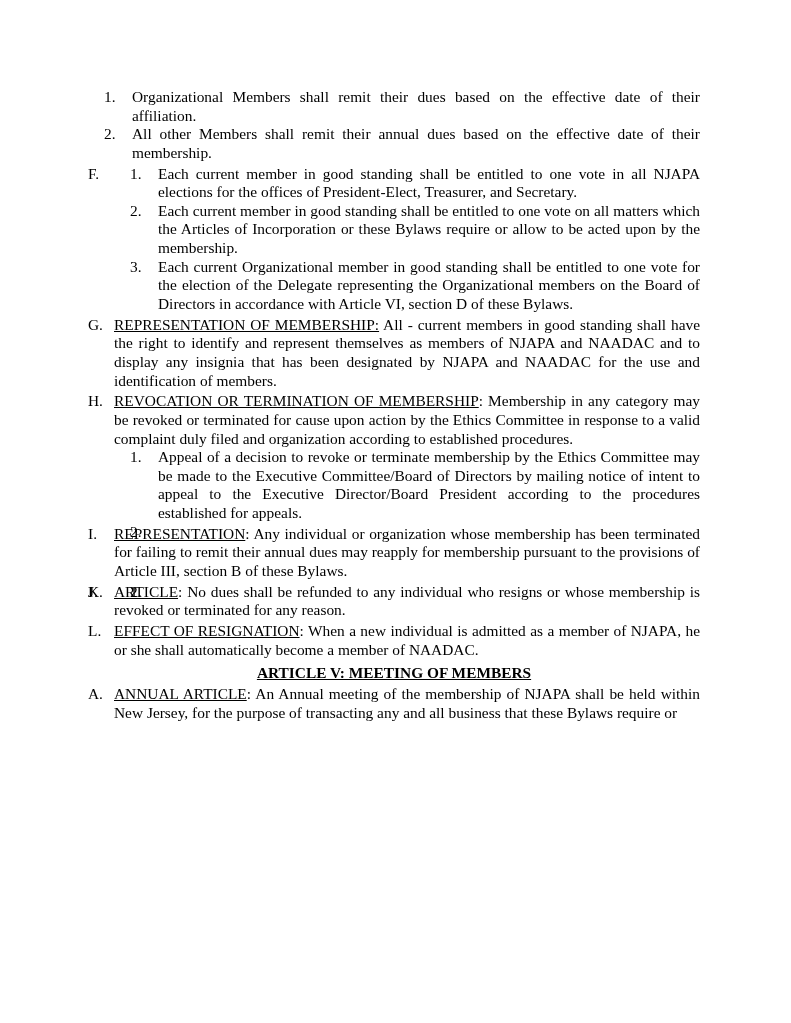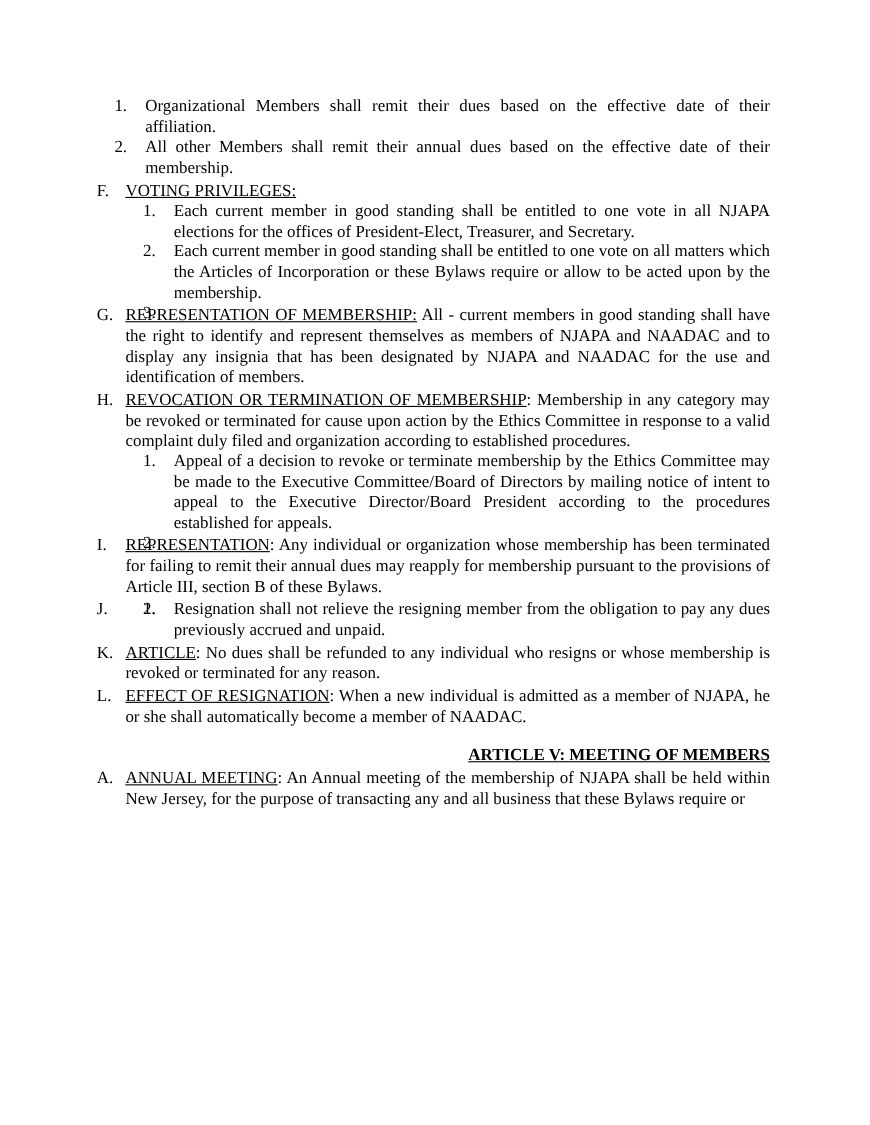--- a/index.html
+++ b/index.html
@@ -67,25 +67,25 @@
     top: 0;
     width: 20px;
     text-align: left;
   }
   .letterlist > li.alpha > .para {
     text-align: justify;
   }
 
   .u { text-decoration: underline; }
   .article-head {
-    margin-top: 17px;
+    margin-top: 5px;
     margin-bottom: 2px;
     font-weight: bold;
     text-decoration: underline;
-    text-align: right;
+    text-align: center;
   }
   .nested {
     margin-top: 0;
   }
 </style>
 </head>
 <body>
 
 <div class="page">
   <div class="content">
@@ -98,34 +98,32 @@
       <li>
         <span class="marker">2.</span>
         <span>All other Members shall remit their annual dues based on the effective date of their membership.</span>
       </li>
     </ol>
 
     <ol class="letterlist">
 
       <li class="alpha">
         <span class="marker">F.</span>
-        <div class="para">
-          <span class="u">VOTING PRIVILEGES:</span><span></span>
-        </div>
         <ol class="numlist nested">
           <li>
             <span class="marker">1.</span>
             <span>Each current member in good standing shall be entitled to one vote in all NJAPA elections for the offices of President-Elect, Treasurer, and Secretary.</span>
           </li>
           <li>
             <span class="marker">2.</span>
             <span>Each current member in good standing shall be entitled to one vote on all matters which the Articles of Incorporation or these Bylaws require or allow to be acted upon by the membership.</span>
           </li>
           <li>
             <span class="marker">3.</span>
+            <span>Each current Organizational member in good standing shall be entitled to one vote for the election of the Delegate representing the Organizational members on the Board of Directors in accordance with Article VI, section D of these Bylaws.</span>
           </li>
         </ol>
       </li>
 
       <li class="alpha">
         <span class="marker">G.</span>
         <div class="para">
           <span class="u">REPRESENTATION OF MEMBERSHIP:</span><span> All - current members in good standing shall have the right to identify and represent themselves as members of NJAPA and NAADAC and to display any insignia that has been designated by NJAPA and NAADAC for the use and identification of members.</span>
         </div>
       </li>
@@ -154,21 +152,20 @@
       </li>
 
       <li class="alpha">
         <span class="marker">J.</span>
         <ol class="numlist nested">
           <li>
             <span class="marker">1.</span>
           </li>
           <li>
             <span class="marker">2.</span>
-            <span>Resignation shall not relieve the resigning member from the obligation to pay any dues previously accrued and unpaid.</span>
           </li>
         </ol>
       </li>
 
       <li class="alpha">
         <span class="marker">K.</span>
         <div class="para">
           <span class="u">ARTICLE</span><span>: No dues shall be refunded to any individual who resigns or whose membership is revoked or terminated for any reason.</span>
         </div>
       </li>
@@ -181,19 +178,19 @@
       </li>
 
     </ol>
 
     <div class="article-head">ARTICLE V: MEETING OF MEMBERS</div>
 
     <ol class="letterlist">
       <li class="alpha">
         <span class="marker">A.</span>
         <div class="para">
-          <span class="u">ANNUAL MEETING</span><span>: An Annual meeting of the membership of NJAPA shall be held within New Jersey, for the purpose of transacting any and all business that these Bylaws require or</span>
+          <span class="u">ANNUAL ARTICLE</span><span>: An Annual meeting of the membership of NJAPA shall be held within New Jersey, for the purpose of transacting any and all business that these Bylaws require or</span>
         </div>
       </li>
     </ol>
 
   </div>
 </div>
 
 </body></html>

